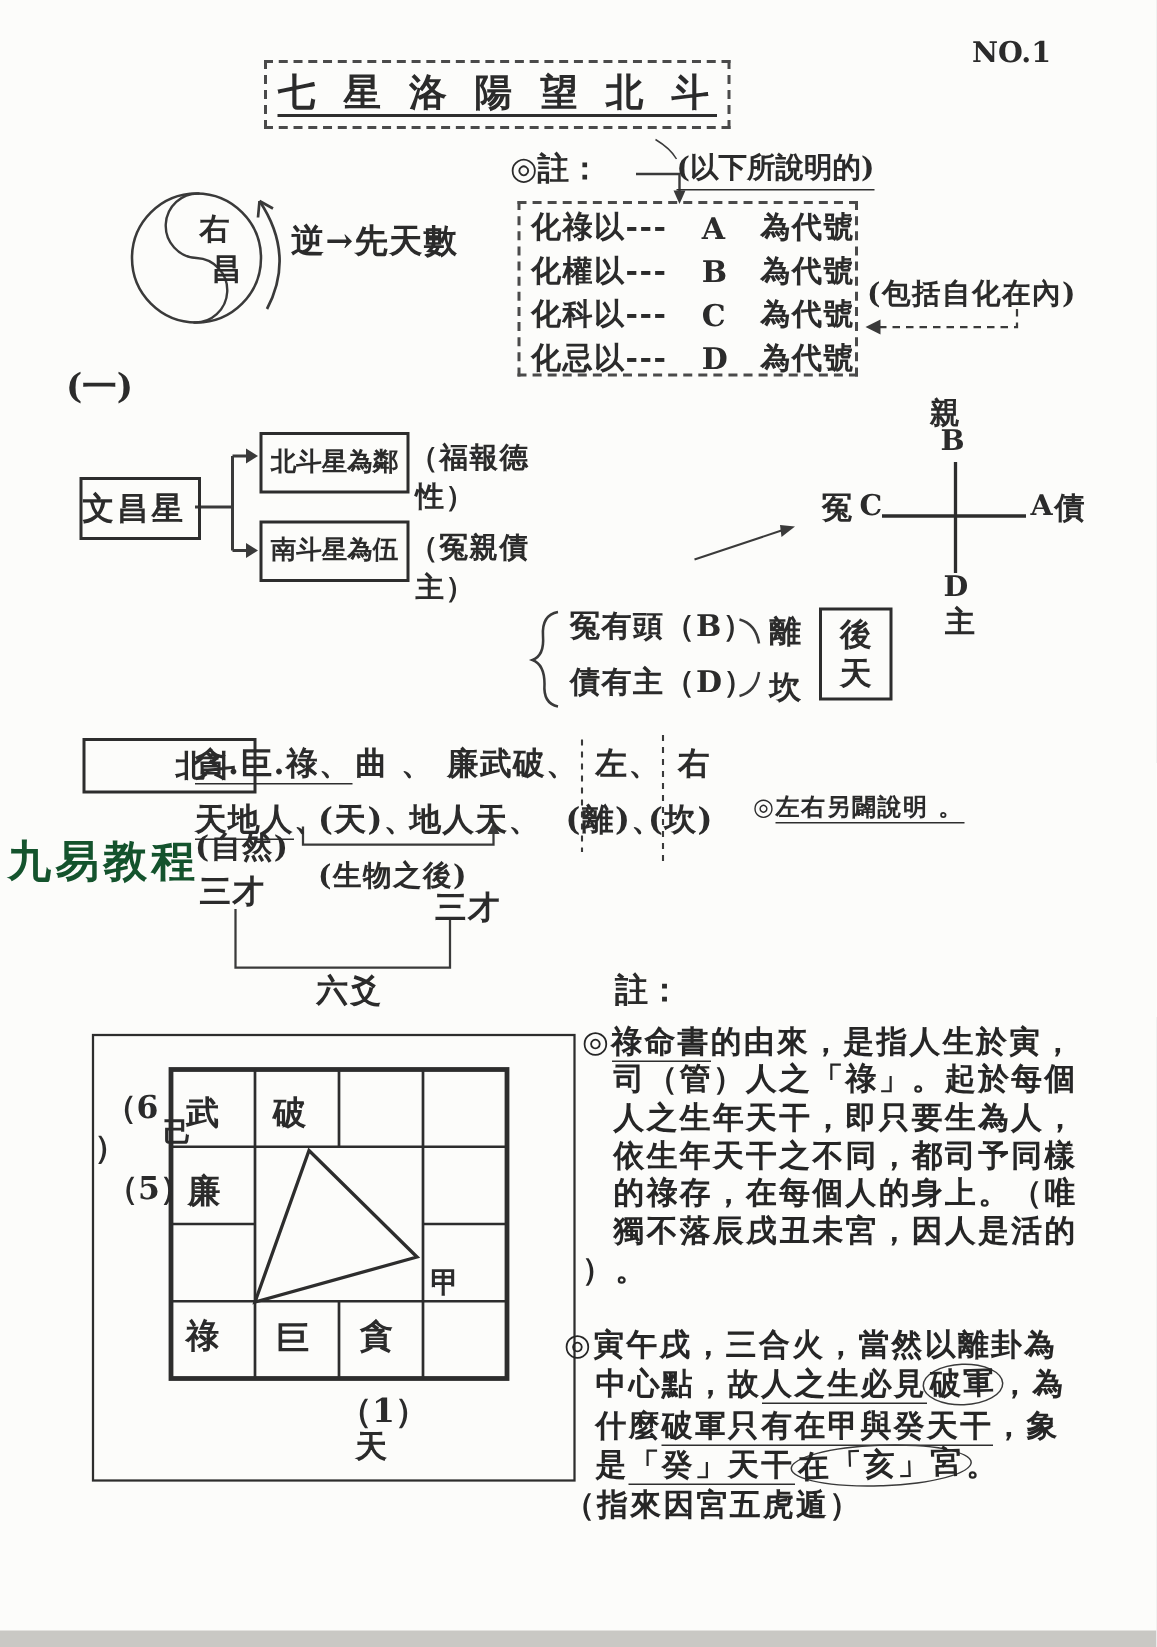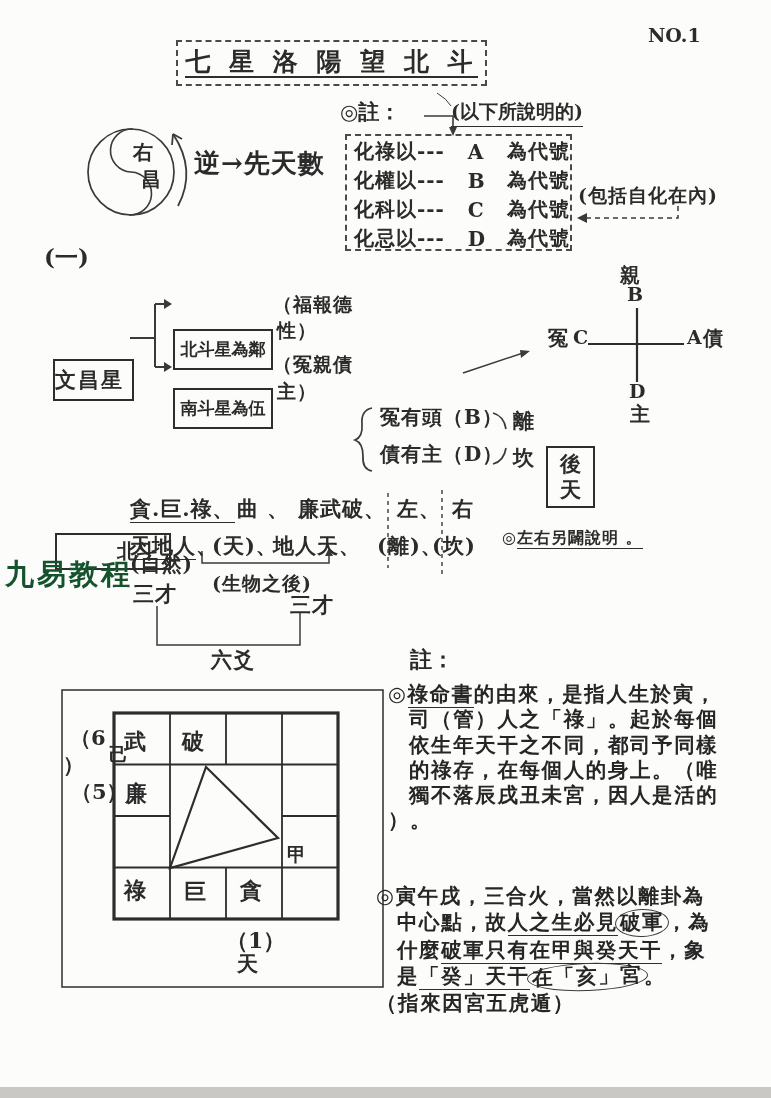--- a/index.html
+++ b/index.html
@@ -3,21 +3,21 @@
 <meta charset="utf-8">
 <style>
   html,body{margin:0;padding:0;background:#e9e9e7;}
   .page{position:relative;width:771px;height:1098px;margin:0 auto;background:#fcfcfa;overflow:hidden;
         font-family:"DejaVu Serif","Liberation Serif",serif;color:#2b2b2b;}
   .abs{position:absolute;white-space:nowrap;}
   .b{font-weight:bold;}
   .u{border-bottom:1.6px solid #2e2e2e;padding-bottom:1px;}
   .oval{border:1.6px solid #3a3a3a;border-radius:50%;padding:0 4px 1px 4px;margin:0 -3px;display:inline-block;transform:rotate(-2deg);}
   .dashedbox{border:2px dashed #4a4a4a;}
-  .solidbox{border:2.2px solid #2d2d2d;background:transparent;margin-top:41px;}
+  .solidbox{border:2.2px solid #2d2d2d;background:transparent;}
   .cjk{letter-spacing:1px;}
   .para{position:absolute;width:384px;font-size:20.5px;line-height:25.3px;letter-spacing:1.6px;font-weight:bold;color:#262626;}
   .pline{white-space:nowrap;}
   .ind{padding-left:21px;}
   .codebox-row{display:flex;align-items:center;height:29px;font-size:20px;font-weight:bold;letter-spacing:1px;}
   .codebox-row .pfx{width:116px;}
   .codebox-row .code{width:40px;font-size:20px;}
   .codebox-row .sfx{flex:1;}
   svg.overlay{position:absolute;left:0;top:0;pointer-events:none;}
   .wm{font-family:"DejaVu Sans","Liberation Sans",sans-serif;font-weight:900;color:#14532d;font-size:29px;letter-spacing:3px;margin-top:23px;}
@@ -81,21 +81,21 @@
     </g>
   </svg>
 
   <div class="abs b" style="left:648px;top:24px;font-size:19px;">NO.1</div>
   <div class="abs dashedbox" style="left:176px;top:40px;width:307px;height:42px;text-align:center;">
     <span class="b" style="font-size:25px;letter-spacing:5px;border-bottom:2px solid #2e2e2e;line-height:40px;">七 星 洛 陽 望 北 斗</span>
   </div>
 
   <div class="abs b" style="left:133px;top:139px;font-size:20px;">右</div>
   <div class="abs b" style="left:141px;top:166px;font-size:20px;">昌</div>
-  <div class="abs b cjk" style="left:194px;top:146px;font-size:26px;">逆→先天數</div>
+  <div class="abs b cjk" style="left:194px;top:146px;font-size:22px;">逆→先天數</div>
 
   <div class="abs b" style="left:340px;top:98px;font-size:21px;">◎註：</div>
   <div class="abs b u" style="left:451px;top:99px;font-size:19px;">(以下所說明的)</div>
 
   <div class="abs dashedbox" style="left:345px;top:134px;width:227px;height:117px;padding:1px 0 0 7px;box-sizing:border-box;">
     <div class="codebox-row">
       <span class="pfx">化祿以---</span>
       <span class="code">A</span>
       <span class="sfx">為代號</span>
     </div>
@@ -178,20 +178,21 @@
   <div class="abs b" style="left:287px;top:842px;font-size:19px;">甲</div>
   <div class="abs b" style="left:124px;top:876px;font-size:22px;">祿</div>
   <div class="abs b" style="left:184px;top:877px;font-size:22px;">巨</div>
   <div class="abs b" style="left:240px;top:876px;font-size:22px;">貪</div>
   <div class="abs b" style="left:226px;top:926px;font-size:22px;">（1）</div>
   <div class="abs b" style="left:237px;top:950px;font-size:21px;">天</div>
 
   <div class="para" style="left:388px;top:682px;">
     <div class="pline"><span>◎</span><span class="u">祿命書</span><span>的由來，是指人生於寅，</span></div>
     <div class="pline ind">司（管）人之「祿」。起於每個</div>
+    <div class="pline ind">人之生年天干，即只要生為人，</div>
     <div class="pline ind">依生年天干之不同，都司予同樣</div>
     <div class="pline ind">的祿存，在每個人的身上。（唯</div>
     <div class="pline ind">獨不落辰戌丑未宮，因人是活的</div>
     <div class="pline">）。</div>
   </div>
 
   <div class="para" style="left:376px;top:884px;">
     <div class="pline">◎寅午戌，三合火，當然以離卦為</div>
     <div class="pline ind"><span>中心點，故</span><span class="u">人之生必見</span><span class="u oval">破軍</span><span>，為</span></div>
     <div class="pline ind"><span>什麼</span><span class="u">破軍只有在甲與癸天干</span><span>，象</span></div>

